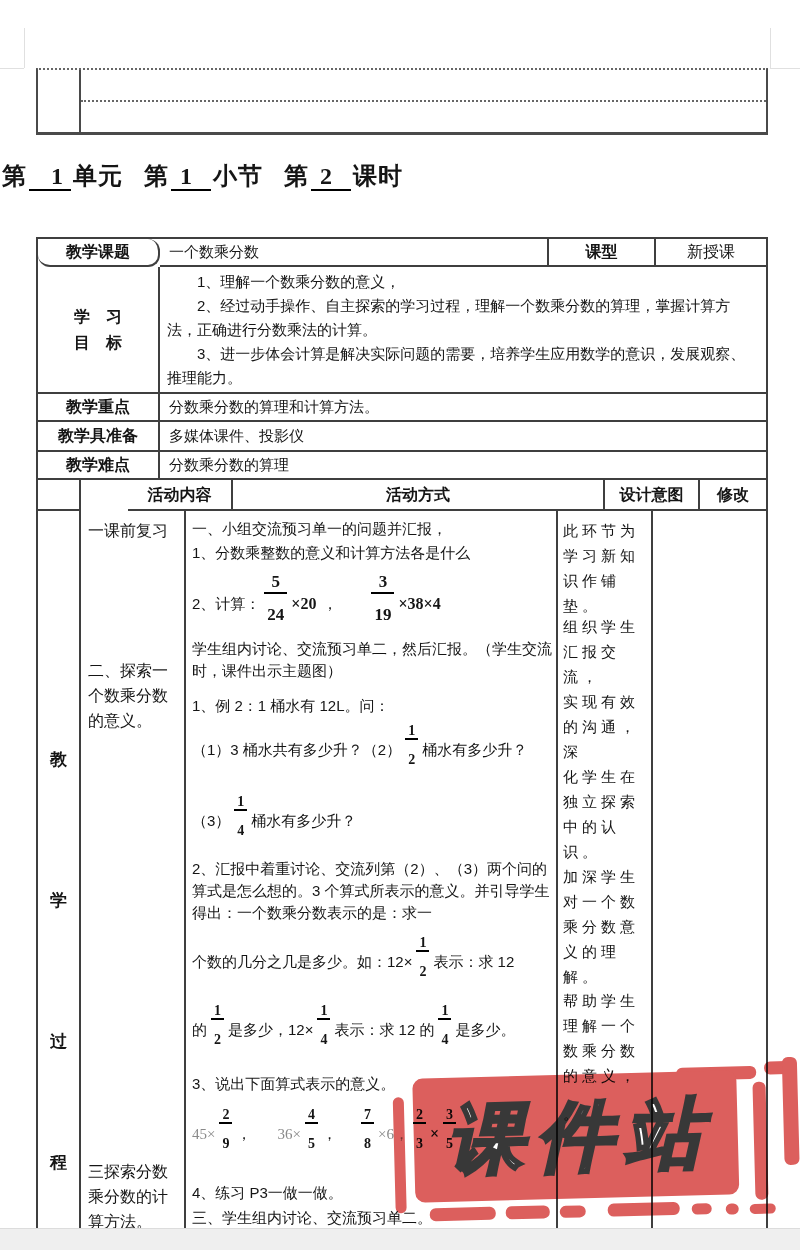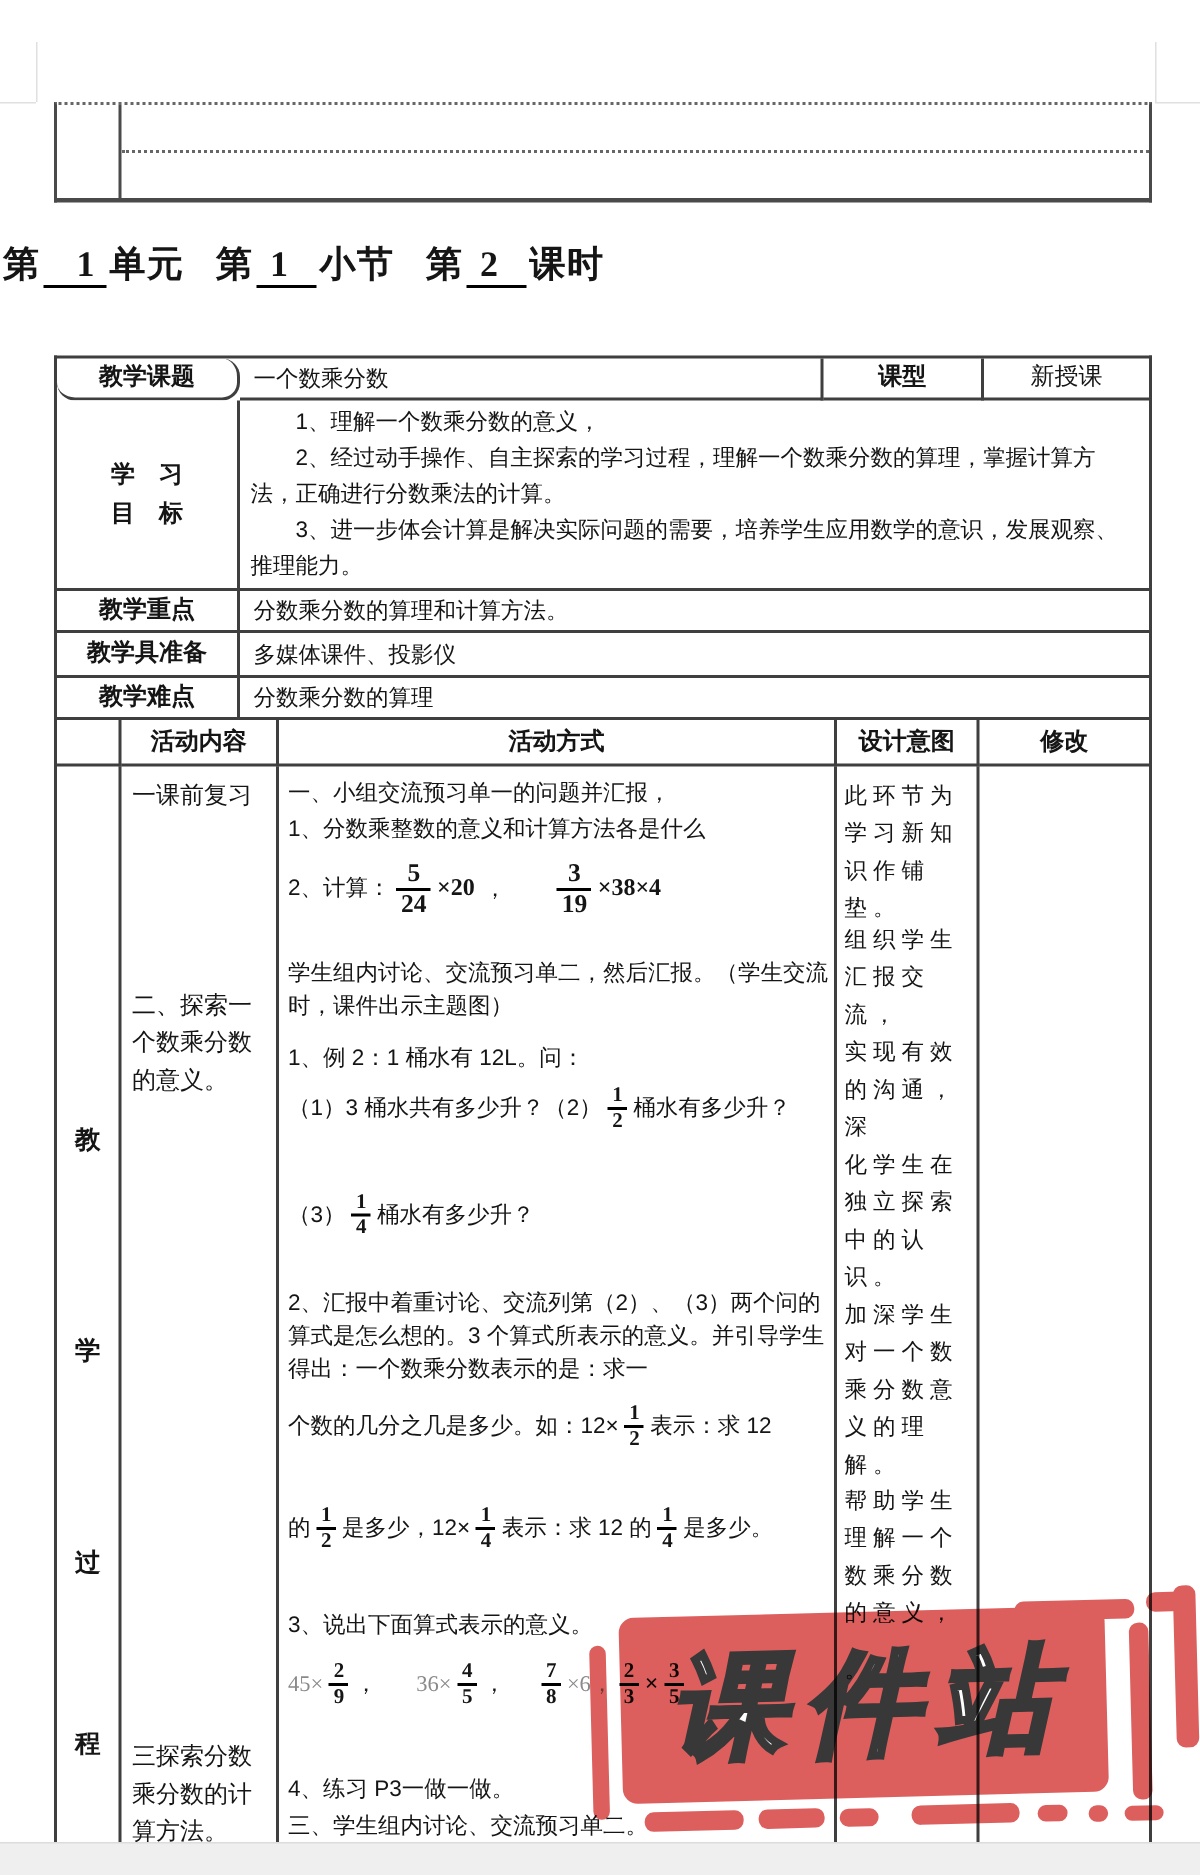--- a/index.html
+++ b/index.html
@@ -41,21 +41,21 @@
 
   
   .vchar{position:absolute;left:0;width:100%;text-align:center;font-weight:bold;font-size:17px;}
   .citem{position:absolute;left:7px;width:94px;font-size:16px;line-height:25px;white-space:pre-line;}
   .mp{position:absolute;left:6px;width:360px;font-size:15px;line-height:22px;}
   .intent{position:absolute;left:5px;width:88px;font-size:15px;line-height:25px;
           letter-spacing:4px;white-space:pre-line;}
   .frac{display:inline-block;vertical-align:middle;text-align:center;
         font-family:"Liberation Serif",serif;font-weight:bold;line-height:1.1;margin:0 4px;}
   .frac .fn{display:block;padding:0 3px;border-bottom:2px solid #000;}
-  .frac .fd{display:block;padding:0 3px;}
+  .frac .fd{display:block;padding:12px 3px;}
   .f14{font-size:14px;}
   .f17{font-size:17px;}
   .bnum{font-family:"Liberation Serif",serif;font-weight:bold;font-size:16px;}
   .gray{color:#8a8a8a;font-family:"Liberation Serif",serif;font-size:15px;}
   .sep2{margin:0 30px 0 6px;}
   .sepA{margin-right:26px;}
   .sepB{margin-right:20px;}
 
   
   .stamp{position:absolute;left:392px;top:1062px;width:410px;height:164px;
@@ -123,21 +123,21 @@
       <div class="cell last valc" style="flex:1;">多媒体课件、投影仪</div>
     </div>
 
     <div class="row" style="height:28px;">
       <div class="cell lblc" style="width:122px;">教学难点</div>
       <div class="cell last valc" style="flex:1;">分数乘分数的算理</div>
     </div>
 
     <div class="row" style="height:31px;">
       <div class="cell" style="width:43px;"></div>
-      <div class="cell lblc" style="width:105px;">活动内容</div>
+      <div class="cell lblc" style="width:105px;margin-left:47px;">活动内容</div>
       <div class="cell lblc" style="width:372px;">活动方式</div>
       <div class="cell lblc" style="width:95px;">设计意图</div>
       <div class="cell last lblc" style="flex:1;">修改</div>
     </div>
 
     <div class="row rlast" style="flex:1;">
 
       <div class="cell" style="width:43px;">
         <span class="vchar" style="top:237px;">教</span>
         <span class="vchar" style="top:378px;">学</span>

